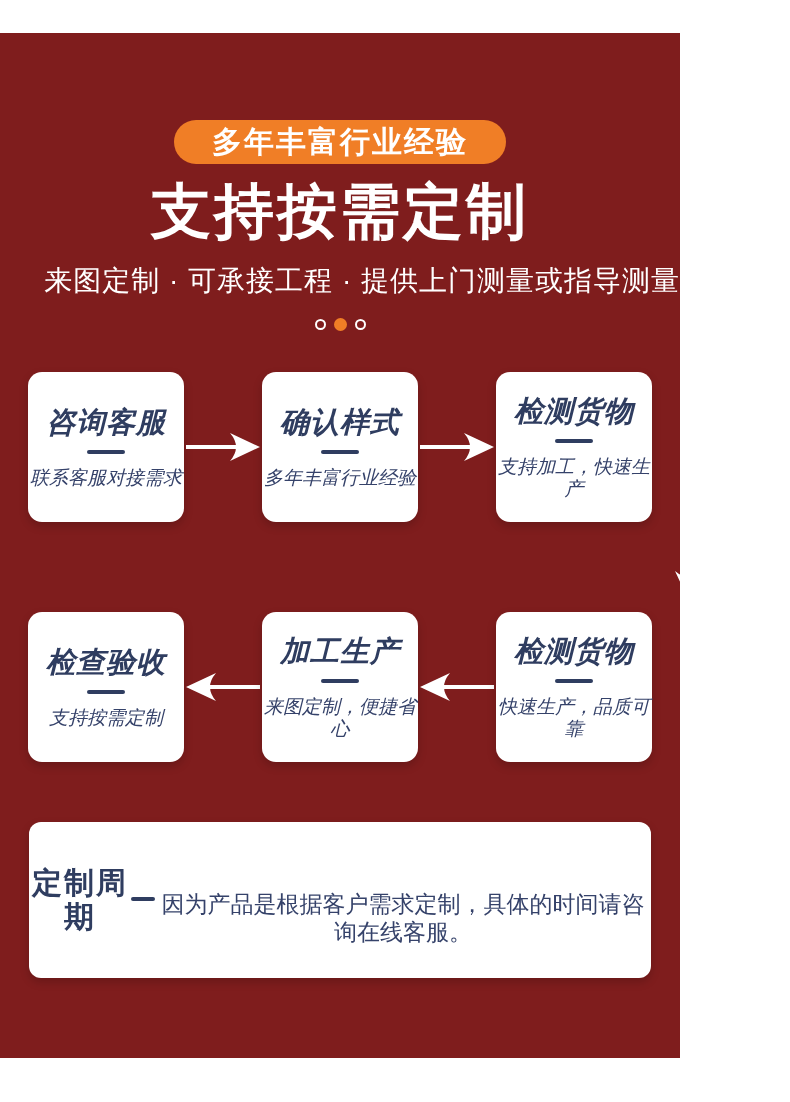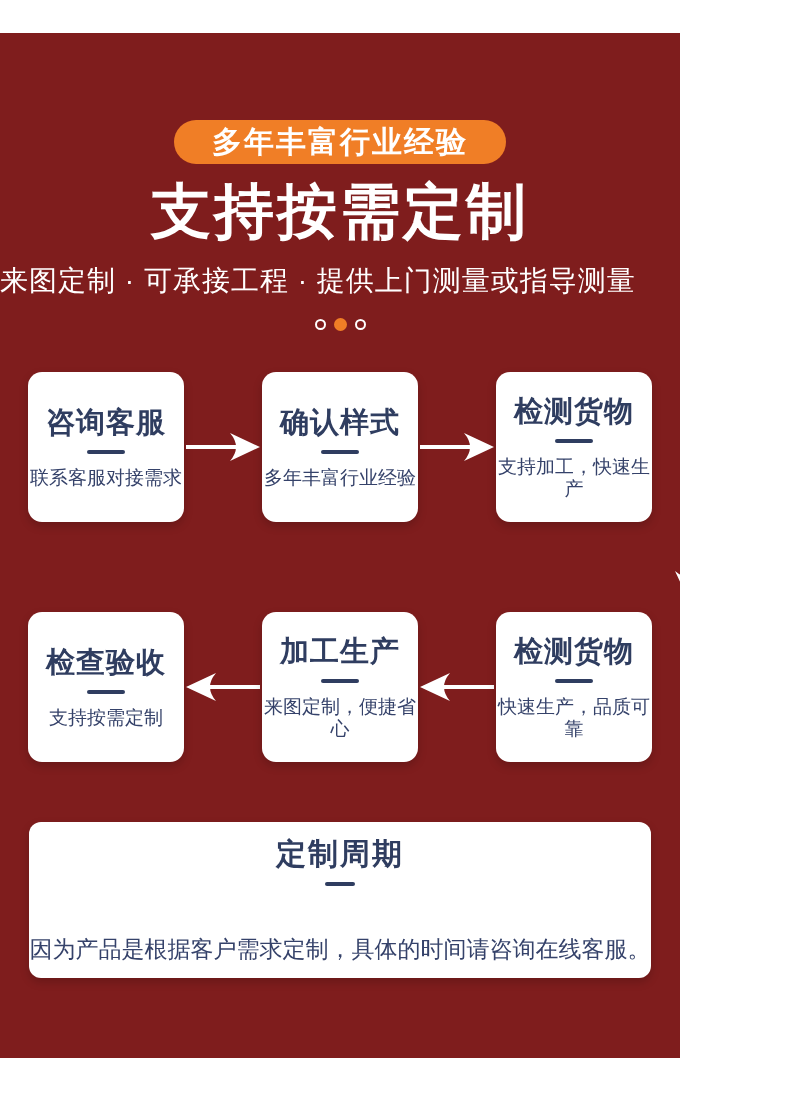--- a/index.html
+++ b/index.html
@@ -37,21 +37,21 @@
   .hero-title {
     position:relative; top:105px;
     text-align:center;
     color:#ffffff;
     font-size:60px; font-weight:bold;
     line-height:60px;
     letter-spacing:3px;
   }
   .hero-subtitle {
     position:relative; top:129px;
-    text-align:left;
+    text-align:right;
     color:#ffffff;
     font-size:28px;
     line-height:30px;
     letter-spacing:1px;
   }
   .dots {
     position:relative; top:151px;
     display:flex; justify-content:center; align-items:center; gap:8px;
     height:12px;
   }
@@ -64,20 +64,21 @@
     background:#F07E26;
     border-color:#F07E26;
     width:13px; height:13px;
   }
 
   
   .flow { position:relative; top:193px; padding:0 28px; }
   .flow-row {
     display:flex; align-items:center; justify-content:space-between;
     height:150px;
+    font-style:italic;
   }
   .card {
     width:186px; height:150px;
     background:#ffffff;
     border-radius:14px;
     box-shadow:0 4px 10px rgba(0,0,0,0.18);
     display:flex; flex-direction:column;
     align-items:center; justify-content:center;
     text-align:center;
   }
@@ -105,21 +106,21 @@
     left:641px; top:9px;  
   }
 
   
   .notice {
     margin:60px 1px 0;
     height:156px;
     background:#ffffff;
     border-radius:12px;
     box-shadow:0 4px 10px rgba(0,0,0,0.18);
-    display:flex; flex-direction:column;
+    display:flex; flex-direction:row;
     align-items:center; justify-content:center;
     text-align:center;
   }
   .notice-title {
     color:#2F3D60;
     font-size:30px; font-weight:bold;
     line-height:34px;
     letter-spacing:2px;
   }
   .notice-divider {

